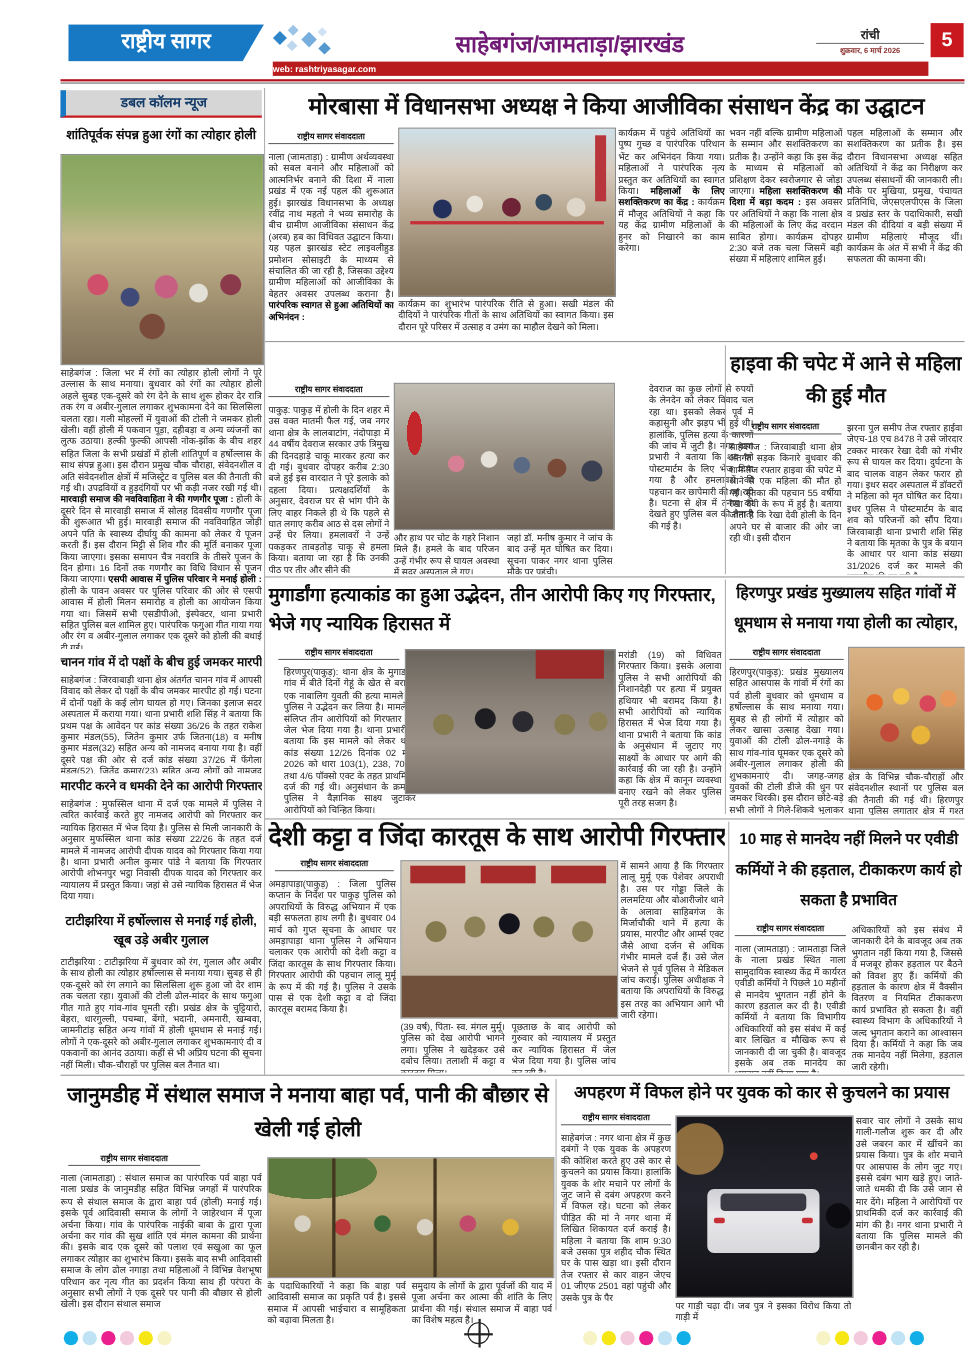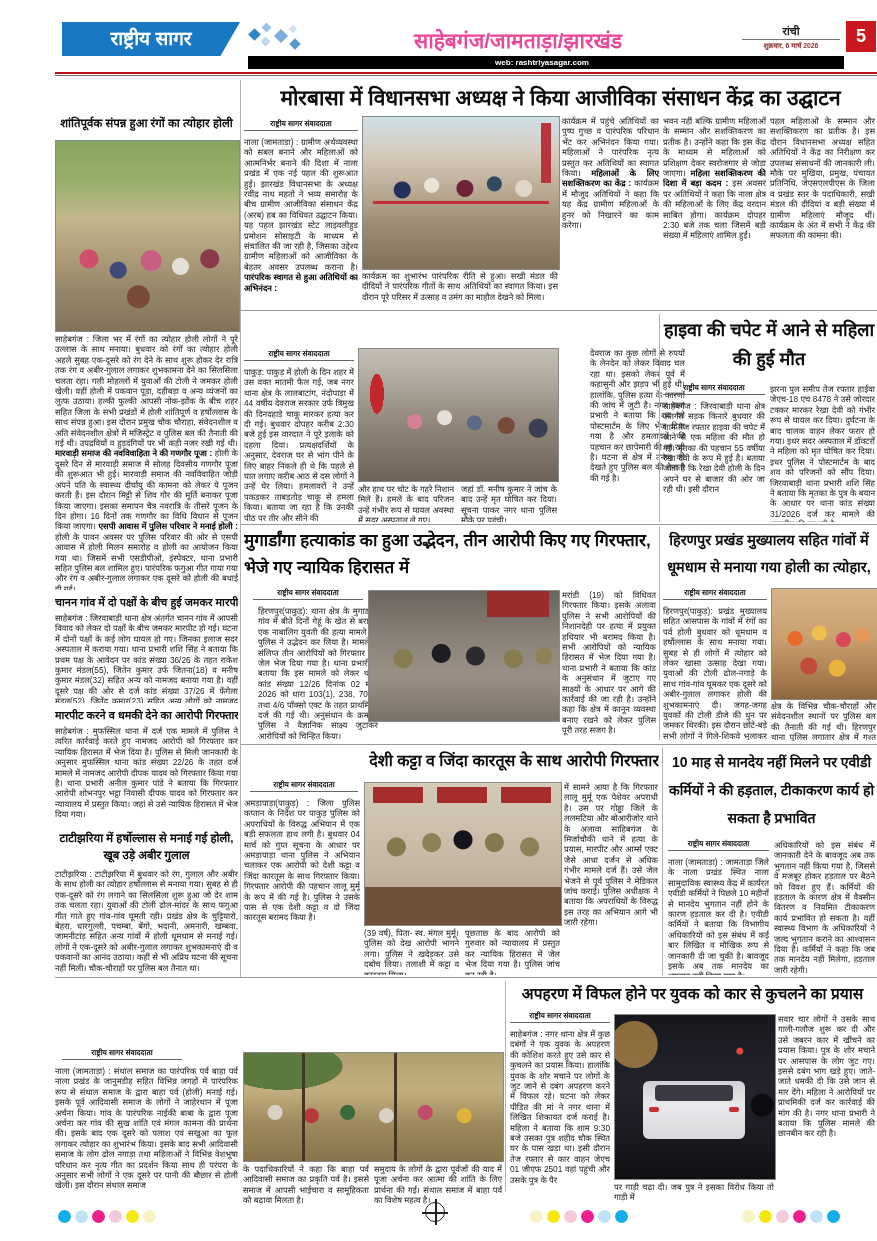--- a/index.html
+++ b/index.html
@@ -5,28 +5,28 @@
   html,body{margin:0;padding:0;background:#ffffff;}
   .page{position:relative;width:877px;height:1241px;background:#fff;overflow:hidden;
         font-family:"Liberation Sans","DejaVu Sans",sans-serif;color:#1a1a1a;padding-left:17px;}
   .abs{position:absolute;}
   
   .mast{left:62px;top:22px;width:178px;height:34px;background:#1779c4;color:#fff;
         font-size:19px;font-weight:800;text-align:center;line-height:34px;
         clip-path:polygon(0 0,100% 0,89% 100%,0 100%);}
   .dia{position:absolute;transform:rotate(45deg);}
   .region-title{left:300px;top:24px;width:436px;height:34px;font-size:21px;font-weight:800;
-        text-align:center;line-height:34px;color:#ec4899;white-space:nowrap;overflow:hidden;}
+        text-align:center;line-height:34px;color:#701a75;white-space:nowrap;overflow:hidden;}
   .city-block{left:742px;top:23px;width:98px;text-align:center;}
   .city{font-size:11px;font-weight:800;border-bottom:1px solid #777;padding-bottom:1px;}
   .pdate{font-size:6.8px;font-weight:700;color:#8b2f2f;padding-top:1px;}
   .pagebox{left:846px;top:21px;width:30px;height:31px;background:#c9191f;color:#fff;
         font-size:18px;font-weight:800;text-align:center;line-height:31px;}
-  .webstrip{left:248px;top:56px;width:596px;height:13px;background:#000000;color:#fff;
-        font-size:8px;font-weight:700;text-align:center;line-height:13px;padding-right:8px;box-sizing:border-box;}
+  .webstrip{left:248px;top:56px;width:596px;height:13px;background:#b91c1c;color:#fff;
+        font-size:8px;font-weight:700;text-align:left;line-height:13px;padding-right:8px;box-sizing:border-box;}
   .rule-red{left:55px;top:72px;width:822px;height:2px;background:#b5121b;}
   .rule-thin{left:55px;top:75px;width:822px;height:1px;background:#6b6b6b;}
   
   .hl{font-weight:800;color:#0d0d0d;overflow:hidden;}
   .nowrap{white-space:nowrap;}
   .ctr{text-align:center;}
   .by{font-size:7.5px;font-weight:700;text-align:center;border-bottom:1px solid #666;
       padding-bottom:2px;color:#111;overflow:hidden;white-space:nowrap;}
   .body{font-size:8.3px;line-height:10.4px;text-align:justify;overflow:hidden;color:#1c1c1c;}
   .body b{font-weight:800;color:#000;}
@@ -116,21 +116,21 @@
     radial-gradient(circle 8px at 45% 40%,#f0c04a 0 7px,transparent 8px),
     radial-gradient(circle 8px at 68% 46%,#d8485a 0 7px,transparent 8px),
     radial-gradient(circle 8px at 86% 42%,#e8975a 0 7px,transparent 8px),
     radial-gradient(circle 9px at 35% 70%,#c24a3a 0 8px,transparent 9px),
     radial-gradient(circle 9px at 62% 72%,#e8b43a 0 8px,transparent 9px),
     linear-gradient(180deg,#d9b286 0%,#caa06f 45%,#a87d50 80%,#8f663e 100%);}
   .hi-c2{left:771px;top:701px;width:105px;height:40px;}
   .v-row3{left:659px;top:527px;height:213px;}
   .hline3{left:241px;top:744px;width:636px;}
   
-  .dk-hl{left:244px;top:747px;width:415px;height:27px;font-size:16px;line-height:27px;text-align:right;}
+  .dk-hl{left:244px;top:747px;width:415px;height:27px;font-size:23px;line-height:27px;text-align:center;}
   .dk-byline{left:250px;top:779px;width:108px;}
   .dk-c1{left:244px;top:798px;width:116px;height:177px;}
   .ph6{left:364px;top:782px;width:196px;height:142px;background:
     linear-gradient(#a82c2c,#a82c2c) 8px 4px/50px 16px no-repeat,
     linear-gradient(#a82c2c,#a82c2c) 72px 4px/50px 16px no-repeat,
     linear-gradient(#a82c2c,#a82c2c) 136px 4px/50px 16px no-repeat,
     radial-gradient(circle 10px at 16% 45%,#857a4e 0 9px,transparent 10px),
     radial-gradient(circle 10px at 34% 42%,#8d8257 0 9px,transparent 10px),
     radial-gradient(circle 10px at 50% 40%,#14141c 0 9px,transparent 10px),
     radial-gradient(circle 10px at 66% 42%,#857a4e 0 9px,transparent 10px),
@@ -209,20 +209,21 @@
   <div class="abs region-title">साहेबगंज/जामताड़ा/झारखंड</div>
   <div class="abs city-block">
     <div class="city">रांची</div>
     <div class="pdate">शुक्रवार, 6 मार्च 2026</div>
   </div>
   <div class="abs pagebox">5</div>
   <div class="abs webstrip">web: rashtriyasagar.com</div>
   <div class="abs rule-red"></div>
   <div class="abs rule-thin"></div>
 
+  <div class="abs sectionbox">डबल कॉलम न्यूज</div>
   <div class="abs hl nowrap ctr lc-h1">शांतिपूर्वक संपन्न हुआ रंगों का त्योहार होली</div>
   <div class="ph ph1"></div>
   <div class="abs body lc-b1">
     <span>साहेबगंज : जिला भर में रंगों का त्योहार होली लोगों ने पूरे उल्लास के साथ मनाया। बुधवार को रंगों का त्योहार होली अहले सुबह एक-दूसरे को रंग देने के साथ शुरू होकर देर रात्रि तक रंग व अबीर-गुलाल लगाकर शुभकामना देने का सिलसिला चलता रहा। गली मोहल्लों में युवाओं की टोली ने जमकर होली खेली। वहीं होली में पकवान पूड़ा, दहीबड़ा व अन्य व्यंजनों का लुत्फ उठाया। हल्की फुल्की आपसी नोक-झोंक के बीच शहर सहित जिला के सभी प्रखंडों में होली शांतिपूर्ण व हर्षोल्लास के साथ संपन्न हुआ। इस दौरान प्रमुख चौक चौराहा, संवेदनशील व अति संवेदनशील क्षेत्रों में मजिस्ट्रेट व पुलिस बल की तैनाती की गई थी। उपद्रवियों व हुड़दंगियों पर भी कड़ी नजर रखी गई थी।</span>
     <b>मारवाड़ी समाज की नवविवाहिता ने की गणगौर पूजा :</b>
     <span>होली के दूसरे दिन से मारवाड़ी समाज में सोलह दिवसीय गणगौर पूजा की शुरूआत भी हुई। मारवाड़ी समाज की नवविवाहित जोड़ी अपने पति के स्वास्थ्य दीर्घायु की कामना को लेकर ये पूजन करती हैं। इस दौरान मिट्टी से शिव गौर की मूर्ति बनाकर पूजा किया जाएगा। इसका समापन चैत्र नवरात्रि के तीसरे पूजन के दिन होगा। 16 दिनों तक गणगौर का विधि विधान से पूजन किया जाएगा।</span>
     <b>एसपी आवास में पुलिस परिवार ने मनाई होली :</b>
     <span>होली के पावन अवसर पर पुलिस परिवार की ओर से एसपी आवास में होली मिलन समारोह व होली का आयोजन किया गया था। जिसमें सभी एसडीपीओ, इंस्पेक्टर, थाना प्रभारी सहित पुलिस बल शामिल हुए। पारंपरिक फगुआ गीत गाया गया और रंग व अबीर-गुलाल लगाकर एक दूसरे को होली की बधाई दी गई।</span>
   </div>
   <div class="abs hl nowrap ctr lc-h2">चानन गांव में दो पक्षों के बीच हुई जमकर मारपीट</div>
@@ -290,20 +291,21 @@
   <div class="abs body dk-c2b">पूछताछ के बाद आरोपी को गुरुवार को न्यायालय में प्रस्तुत कर न्यायिक हिरासत में जेल भेज दिया गया है। पुलिस जांच कर रही है।</div>
   <div class="abs body dk-c3">में सामने आया है कि गिरफ्तार लालू मुर्मू एक पेशेवर अपराधी है। उस पर गोड्डा जिले के ललमटिया और बोआरीजोर थाने के अलावा साहिबगंज के मिर्जाचौकी थाने में हत्या के प्रयास, मारपीट और आर्म्स एक्ट जैसे आधा दर्जन से अधिक गंभीर मामले दर्ज हैं। उसे जेल भेजने से पूर्व पुलिस ने मेडिकल जांच कराई। पुलिस अधीक्षक ने बताया कि अपराधियों के विरुद्ध इस तरह का अभियान आगे भी जारी रहेगा।</div>
 
   <div class="abs hl av-hl">10 माह से मानदेय नहीं मिलने पर एवीडी कर्मियों ने की हड़ताल, टीकाकरण कार्य हो सकता है प्रभावित</div>
   <div class="abs by av-byline">राष्ट्रीय सागर संवाददाता</div>
   <div class="abs body av-c1">नाला (जामताड़ा) : जामताड़ा जिले के नाला प्रखंड स्थित नाला सामुदायिक स्वास्थ्य केंद्र में कार्यरत एवीडी कर्मियों ने पिछले 10 महीनों से मानदेय भुगतान नहीं होने के कारण हड़ताल कर दी है। एवीडी कर्मियों ने बताया कि विभागीय अधिकारियों को इस संबंध में कई बार लिखित व मौखिक रूप से जानकारी दी जा चुकी है। बावजूद इसके अब तक मानदेय का भुगतान नहीं किया गया है।</div>
   <div class="abs body av-c2">अधिकारियों को इस संबंध में जानकारी देने के बावजूद अब तक भुगतान नहीं किया गया है, जिससे वे मजबूर होकर हड़ताल पर बैठने को विवश हुए हैं। कर्मियों की हड़ताल के कारण क्षेत्र में वैक्सीन वितरण व नियमित टीकाकरण कार्य प्रभावित हो सकता है। वहीं स्वास्थ्य विभाग के अधिकारियों ने जल्द भुगतान कराने का आश्वासन दिया है। कर्मियों ने कहा कि जब तक मानदेय नहीं मिलेगा, हड़ताल जारी रहेगी।</div>
   <div class="abs vline v-row4"></div>
   <div class="abs hline hline4"></div>
 
+  <div class="abs hl sa-hl">जानुमडीह में संथाल समाज ने मनाया बाहा पर्व, पानी की बौछार से खेली गई होली</div>
   <div class="abs by sa-byline">राष्ट्रीय सागर संवाददाता</div>
   <div class="abs body sa-c1">नाला (जामताड़ा) : संथाल समाज का पारंपरिक पर्व बाहा पर्व नाला प्रखंड के जानुमडीह सहित विभिन्न जगहों में पारंपरिक रूप से संथाल समाज के द्वारा बाहा पर्व (होली) मनाई गई। इसके पूर्व आदिवासी समाज के लोगों ने जाहेरथान में पूजा अर्चना किया। गांव के पारंपरिक नाईकी बाबा के द्वारा पूजा अर्चना कर गांव की सुख शांति एवं मंगल कामना की प्रार्थना की। इसके बाद एक दूसरे को पलाश एवं सखुआ का फूल लगाकर त्योहार का शुभारंभ किया। इसके बाद सभी आदिवासी समाज के लोग ढोल नगाड़ा तथा महिलाओं ने विभिन्न वेशभूषा परिधान कर नृत्य गीत का प्रदर्शन किया साथ ही परंपरा के अनुसार सभी लोगों ने एक दूसरे पर पानी की बौछार से होली खेली। इस दौरान संथाल समाज</div>
   <div class="ph ph7"></div>
   <div class="abs body sa-c2a">के पदाधिकारियों ने कहा कि बाहा पर्व आदिवासी समाज का प्रकृति पर्व है। इससे समाज में आपसी भाईचारा व सामूहिकता को बढ़ावा मिलता है।</div>
   <div class="abs body sa-c2b">समुदाय के लोगों के द्वारा पूर्वजों की याद में पूजा अर्चना कर आत्मा की शांति के लिए प्रार्थना की गई। संथाल समाज में बाहा पर्व का विशेष महत्व है।</div>
 
   <div class="abs hl nowrap ap-hl">अपहरण में विफल होने पर युवक को कार से कुचलने का प्रयास</div>
   <div class="abs by ap-byline">राष्ट्रीय सागर संवाददाता</div>
   <div class="abs body ap-c1">साहेबगंज : नगर थाना क्षेत्र में कुछ दबंगों ने एक युवक के अपहरण की कोशिश करते हुए उसे कार से कुचलने का प्रयास किया। हालांकि युवक के शोर मचाने पर लोगों के जुट जाने से दबंग अपहरण करने में विफल रहे। घटना को लेकर पीड़ित की मां ने नगर थाना में लिखित शिकायत दर्ज कराई है। महिला ने बताया कि शाम 9:30 बजे उसका पुत्र शहीद चौक स्थित घर के पास खड़ा था। इसी दौरान तेज रफ्तार से कार वाहन जेएच 01 जीएफ 2501 वहां पहुंची और उसके पुत्र के पैर</div>
   <div class="ph ph8">

